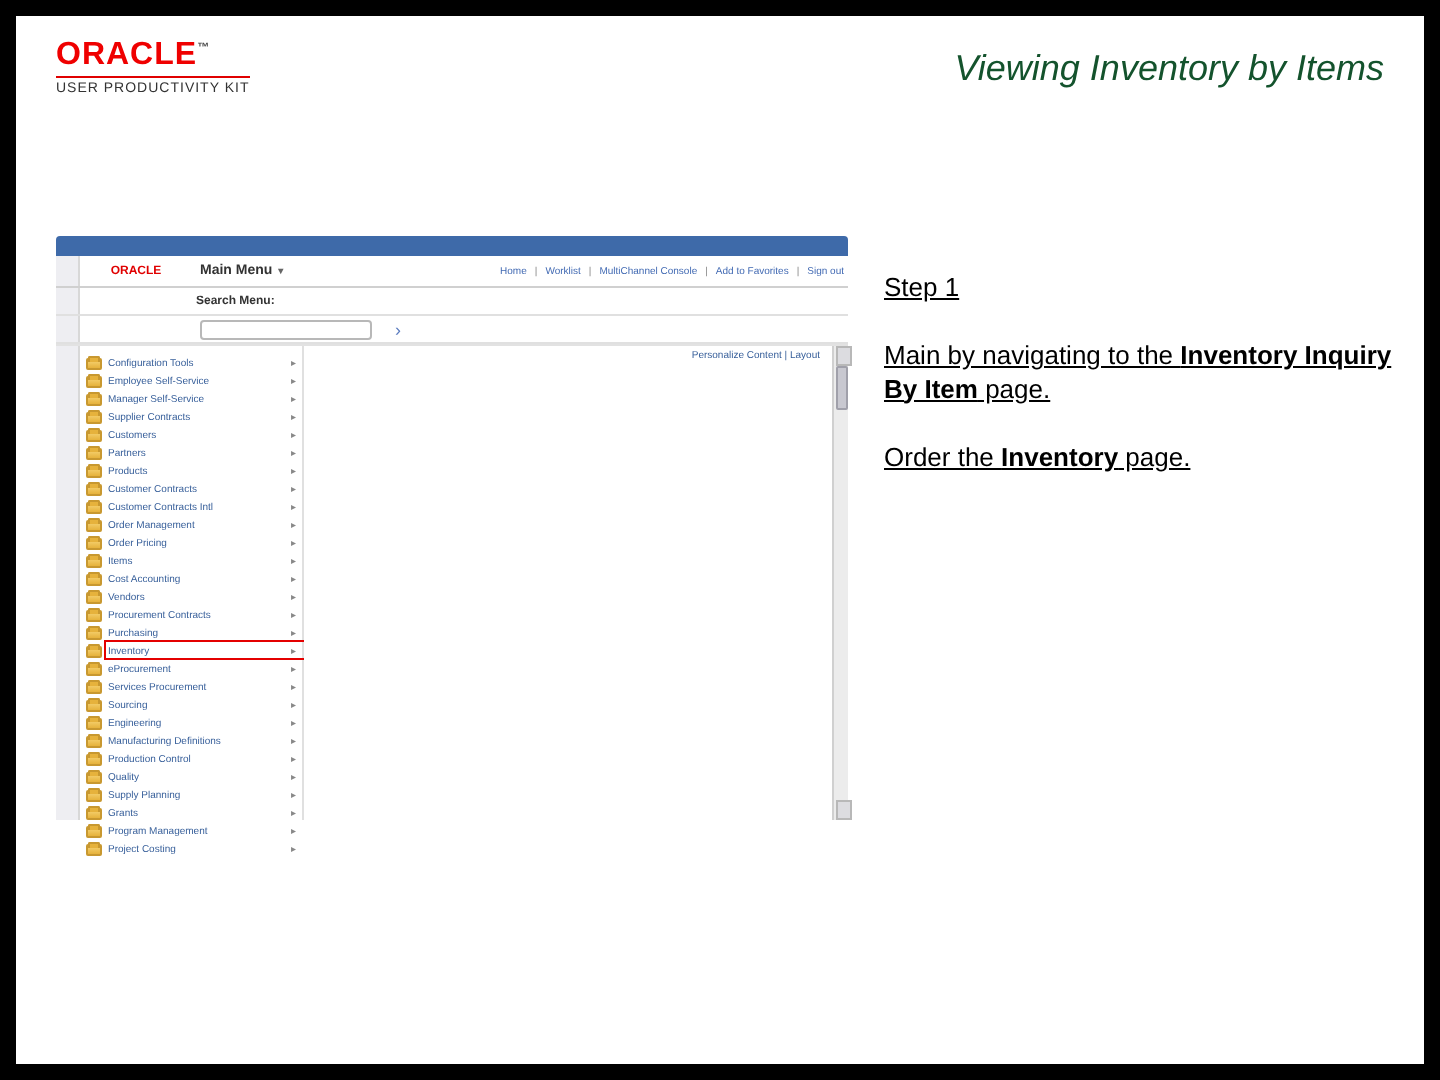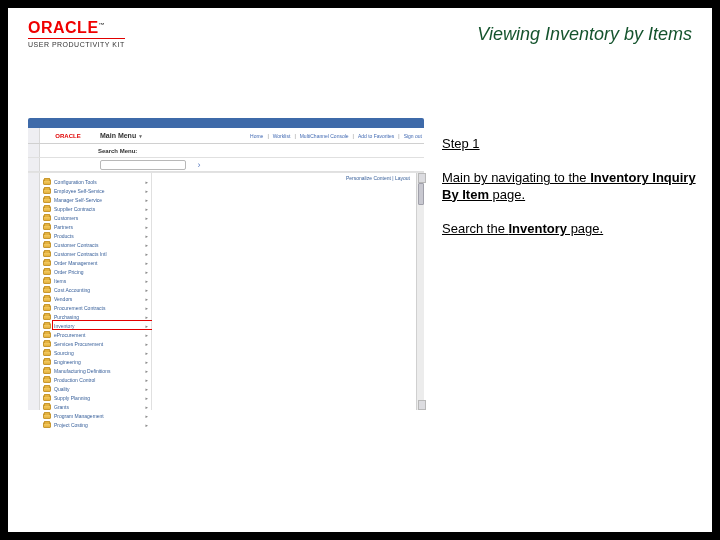--- a/index.html
+++ b/index.html
@@ -425,17 +425,17 @@
       </div>
     </div>
   </div>
 
   <div class="instr">
     <div class="para">Step 1</div>
     <div class="para">
       <span>Main by navigating to the </span><span class="bold">Inventory Inquiry By Item</span><span> page.</span>
     </div>
     <div class="para">
-      <span>Search the </span><span class="bold">Inventory</span><span> page.</span>
+      <span>Order the </span><span class="bold">Inventory</span><span> page.</span>
     </div>
   </div>
 
 </div>
 
 </body></html>

